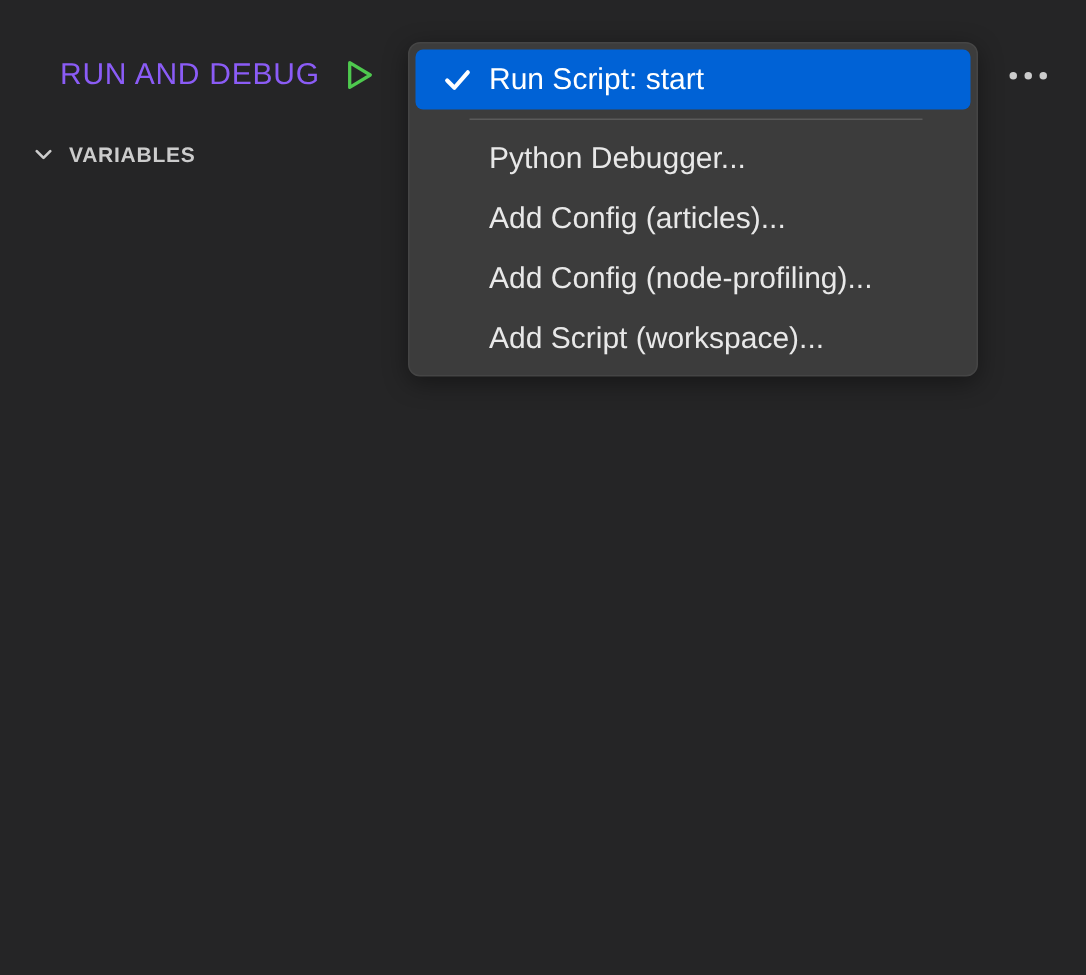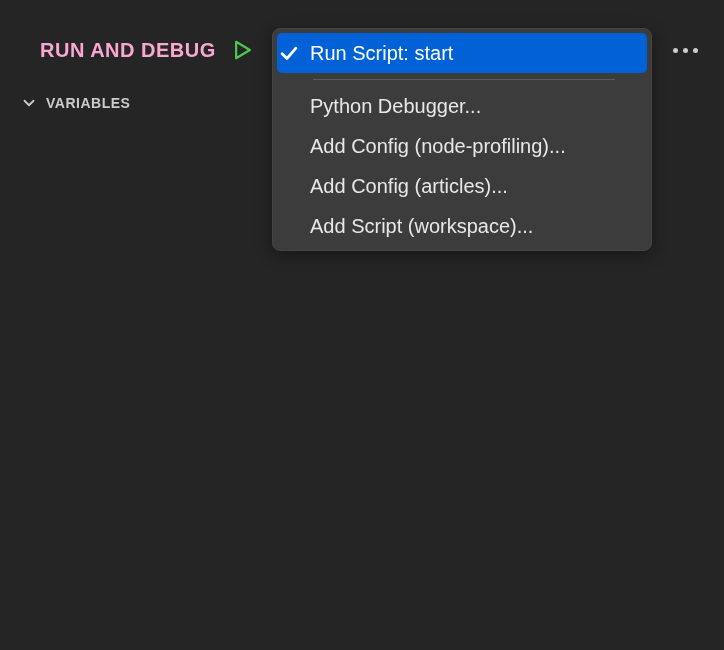--- a/index.html
+++ b/index.html
@@ -25,22 +25,22 @@
     .header {
       display: flex;
       align-items: center;
       padding: 0 20px 0 40px;
       height: 44px;
       gap: 12px;
     }
     .header-title {
       font-size: 20px;
       letter-spacing: 0.5px;
-      color: #f9a8d4;
-      font-weight: 700;
+      color: #8b5cf6;
+      font-weight: 400;
     }
     .play-button {
       display: flex;
       align-items: center;
       justify-content: center;
       width: 30px;
       height: 30px;
       border-radius: 4px;
       cursor: pointer;
     }
@@ -87,21 +87,21 @@
       background: #3c3c3c;
       border: 1px solid #454545;
       border-radius: 8px;
       box-shadow: 0 4px 16px rgba(0,0,0,0.4);
       padding: 4px;
       z-index: 100;
     }
     .dropdown-item {
       display: flex;
       align-items: center;
-      padding: 8px 1px;
+      padding: 8px 17px;
       font-size: 20px;
       color: #e8e8e8;
       border-radius: 5px;
       cursor: pointer;
       min-height: 40px;
     }
     .dropdown-item.highlighted {
       background: #0062d6;
       color: #ffffff;
     }
@@ -154,23 +154,23 @@
     </svg>
     <span>Run Script: start</span>
   </div>
   <div class="dropdown-separator"></div>
   <div class="dropdown-item">
     <span class="check-spacer"></span>
     <span>Python Debugger...</span>
   </div>
   <div class="dropdown-item">
     <span class="check-spacer"></span>
-    <span>Add Config (node-profiling)...</span>
+    <span>Add Config (articles)...</span>
   </div>
   <div class="dropdown-item">
     <span class="check-spacer"></span>
-    <span>Add Config (articles)...</span>
+    <span>Add Config (node-profiling)...</span>
   </div>
   <div class="dropdown-item">
     <span class="check-spacer"></span>
     <span>Add Script (workspace)...</span>
   </div>
 </div>
 
 </body></html>

